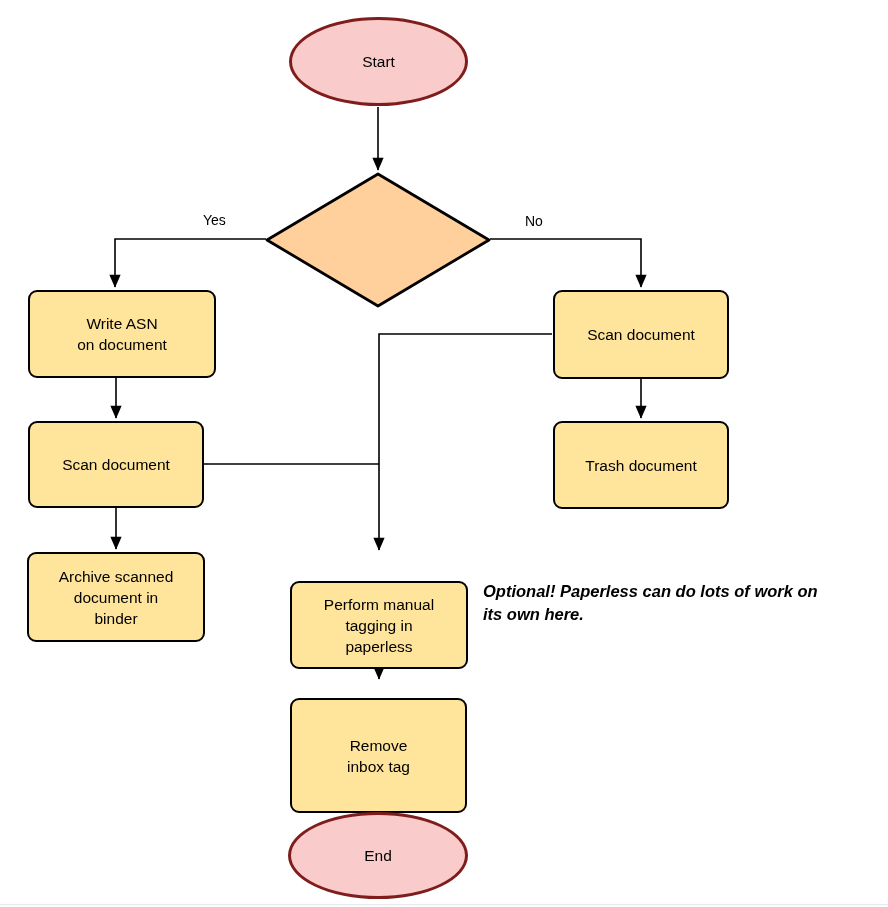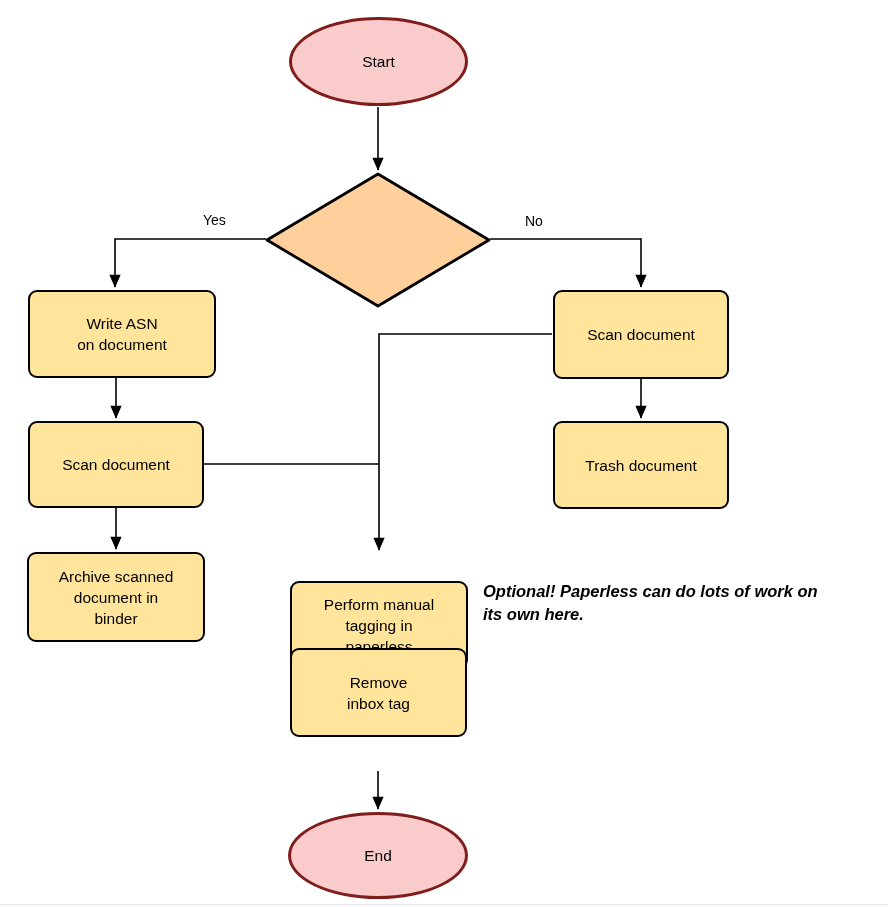--- a/index.html
+++ b/index.html
@@ -72,21 +72,21 @@
 
   
   #n-start      { left: 289px; top: 17px;  width: 179px; height: 89px; }
   #n-decision   { left: 278px; top: 176px; width: 200px; height: 128px; }
   #n-write-asn  { left: 28px;  top: 290px; width: 188px; height: 88px; }
   #n-scan-left  { left: 28px;  top: 421px; width: 176px; height: 87px; }
   #n-archive    { left: 27px;  top: 552px; width: 178px; height: 90px; }
   #n-scan-right { left: 553px; top: 290px; width: 176px; height: 89px; }
   #n-trash      { left: 553px; top: 421px; width: 176px; height: 88px; }
   #n-tagging    { left: 290px; top: 553px; width: 178px; height: 88px; margin-top: 28px; }
-  #n-remove     { left: 290px; top: 648px; width: 177px; height: 89px; align-items: center; }
+  #n-remove     { left: 290px; top: 698px; width: 177px; height: 115px; align-items: center; }
   #n-end        { left: 288px; top: 812px; width: 180px; height: 87px; }
   #lbl-yes      { left: 203px; top: 212px; width: 48px; }
   #lbl-no       { left: 525px; top: 213px; width: 44px; }
 </style>
 </head>
 <body>
 
 <div class="stage">
 
   <svg class="edge-layer" viewBox="0 0 888 907">

